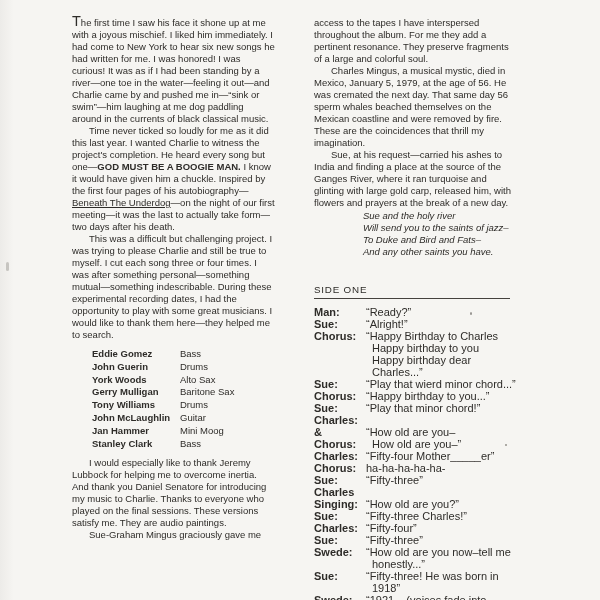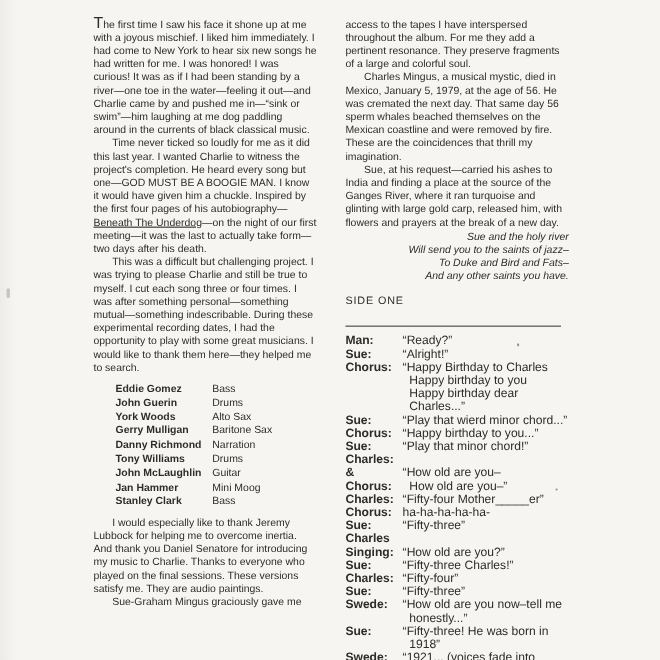--- a/index.html
+++ b/index.html
@@ -28,53 +28,52 @@
     width: 14px;
     background: linear-gradient(90deg, rgba(60,55,50,0.05), rgba(60,55,50,0));
     pointer-events: none;
   }
   .speck { position: absolute; background: rgba(70,66,60,0.55); border-radius: 50%; }
   .speck.s1 { left: 470px; top: 312px; width: 2px; height: 3px; }
   .speck.s2 { left: 505px; top: 444px; width: 2px; height: 2px; }
   .speck.s3 { left: 6px;  top: 262px; width: 3px; height: 9px; background: rgba(70,66,60,0.25); border-radius: 2px; }
 
   .col { position: absolute; top: 17px; width: 203px; }
-  .col.left  { left: 85px; }
+  .col.left  { left: 72px; }
   .col.right { left: 314px; }
 
   p.body {
     font-size: 9.5px;
     line-height: 12px;
     text-align: left;
     color: var(--ink);
   }
   p.indent { text-indent: 17px; }
   .cap { font-size: 14.5px; line-height: 9px; }
-  .bold, b { font-weight: normal; }
+  .bold, b { font-weight: bold; }
   .underline { text-decoration: underline; }
 
   .musicians { margin: 7px 0 7px 20px; }
   .mrow { display: flex; font-size: 9.5px; line-height: 12.8px; }
   .mname { width: 88px; font-weight: bold; flex-shrink: 0; }
   .minst { }
 
   .verse {
     margin: 1px 0 0 49px;
     font-size: 9.5px;
     line-height: 12px;
     font-style: italic;
     white-space: pre-line;
-    text-align: right;
   }
 
   .side-heading {
-    margin-top: 10px;
+    margin-top: 26px;
     font-size: 9.8px;
     letter-spacing: 0.8px;
-    padding-bottom: 17px;
+    padding-bottom: 3px;
     border-bottom: 1.2px solid var(--rule);
     width: 196px;
   }
 
   .dialogue { margin-top: 7px; }
   .drow { display: flex; font-size: 11px; line-height: 12px; }
   .speaker {
     width: 52px;
     flex-shrink: 0;
     font-weight: bold;
@@ -114,24 +113,20 @@
         </div>
       <div class="mrow">
           <span class="mname">York Woods</span>
           <span class="minst">Alto Sax</span>
         </div>
       <div class="mrow">
           <span class="mname">Gerry Mulligan</span>
           <span class="minst">Baritone Sax</span>
         </div>
       <div class="mrow">
-          <span class="mname">Danny Richmond</span>
-          <span class="minst">Narration</span>
-        </div>
-      <div class="mrow">
           <span class="mname">Tony Williams</span>
           <span class="minst">Drums</span>
         </div>
       <div class="mrow">
           <span class="mname">John McLaughlin</span>
           <span class="minst">Guitar</span>
         </div>
       <div class="mrow">
           <span class="mname">Jan Hammer</span>
           <span class="minst">Mini Moog</span>

